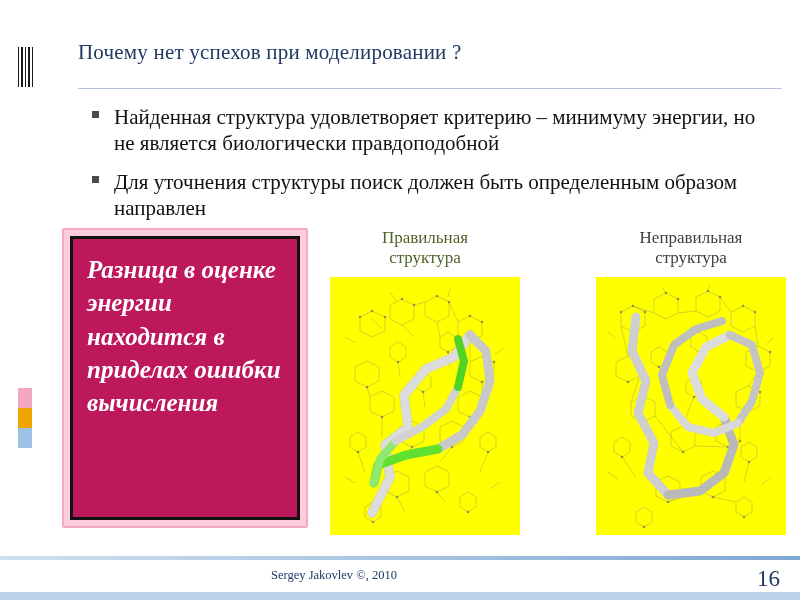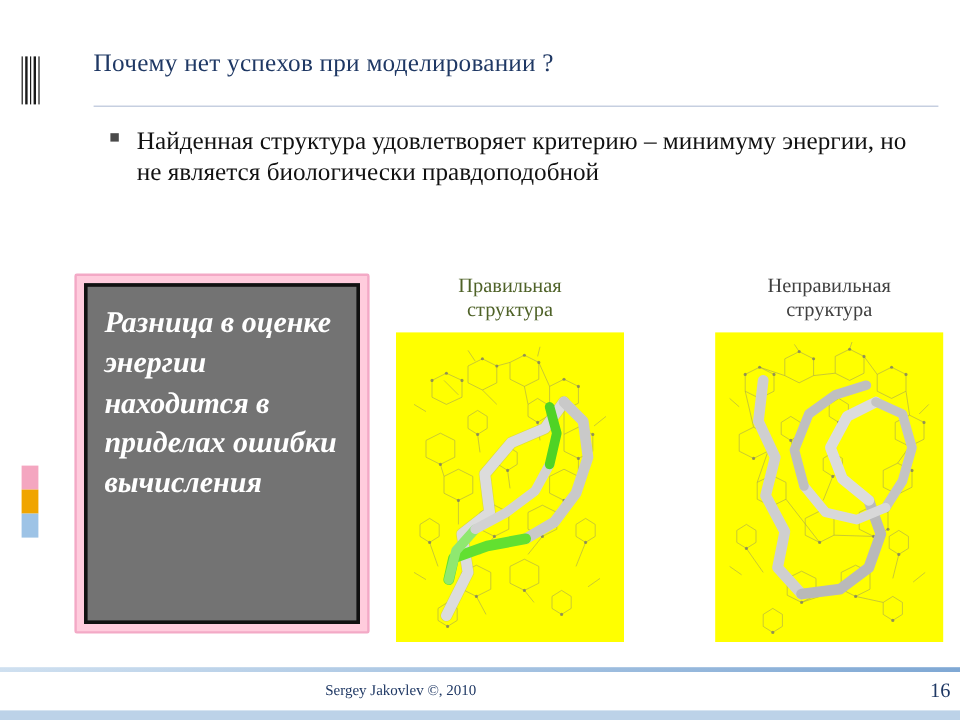--- a/index.html
+++ b/index.html
@@ -109,21 +109,21 @@
     background: #ffccdd;
     border: 2px solid #f3a9c6;
     border-radius: 2px;
   }
   .callout {
     position: absolute;
     left: 8px;
     top: 8px;
     right: 8px;
     bottom: 8px;
-    background: #737373;
+    background: #be185d;
     border: 3px solid #111111;
     box-sizing: border-box;
     padding: 14px 12px 10px 14px;
   }
   .callout-text {
     color: #ffffff;
     font-size: 25px;
     font-weight: bold;
     font-style: italic;
     line-height: 1.33;
@@ -175,23 +175,23 @@
     left: 0;
     top: 568px;
     width: 668px;
     text-align: center;
     font-size: 12.5px;
     color: #1f3864;
     font-family: "Liberation Serif", serif;
   }
   .page-number {
     position: absolute;
-    right: 8px;
+    right: 20px;
     top: 566px;
-    font-size: 17px;
+    font-size: 23px;
     color: #1f3864;
     font-family: "Liberation Serif", serif;
   }
   .bottom-strip {
     position: absolute;
     left: 0;
     top: 592px;
     width: 800px;
     height: 8px;
     background: #bcd2e8;
@@ -216,20 +216,24 @@
     <div style="background:#9dc3e6"></div>
   </div>
 
   <div class="title">Почему нет успехов при моделировании ?</div>
   <div class="title-rule"></div>
 
   <div class="bullets">
     <div class="bullet">
       <span class="marker"></span>
       <span>Найденная структура удовлетворяет критерию – минимуму энергии, но не является биологически правдоподобной</span>
+    </div>
+    <div class="bullet">
+      <span class="marker"></span>
+      <span>Для уточнения структуры поиск должен быть определенным образом направлен</span>
     </div>
   </div>
 
   <div class="callout-wrap">
     <div class="callout-outer"></div>
     <div class="callout">
       <div class="callout-text">Разница в оценке энергии находится в приделах ошибки вычисления</div>
     </div>
   </div>
 

